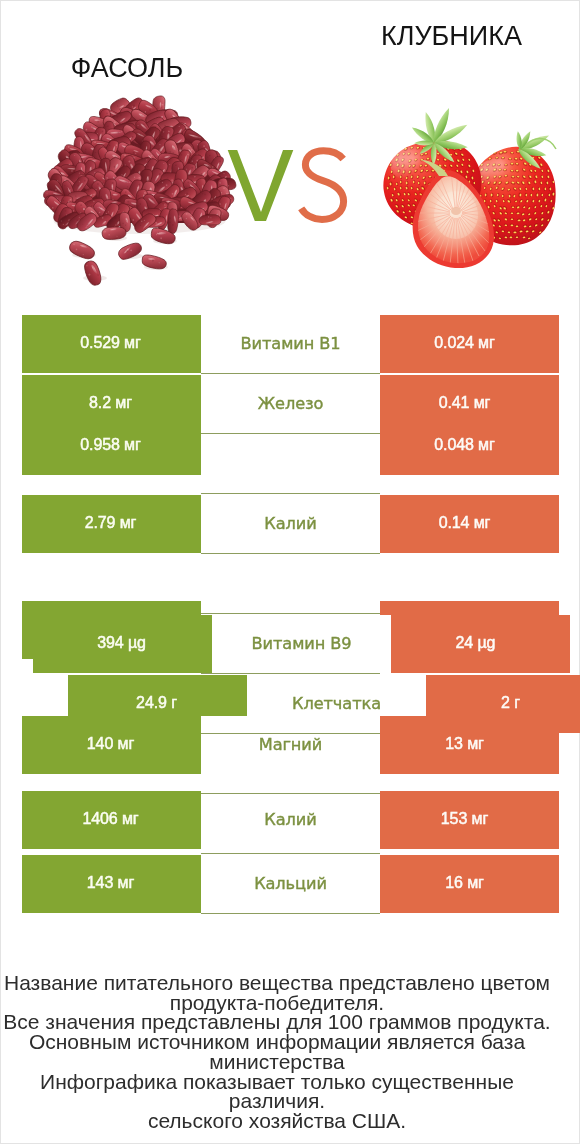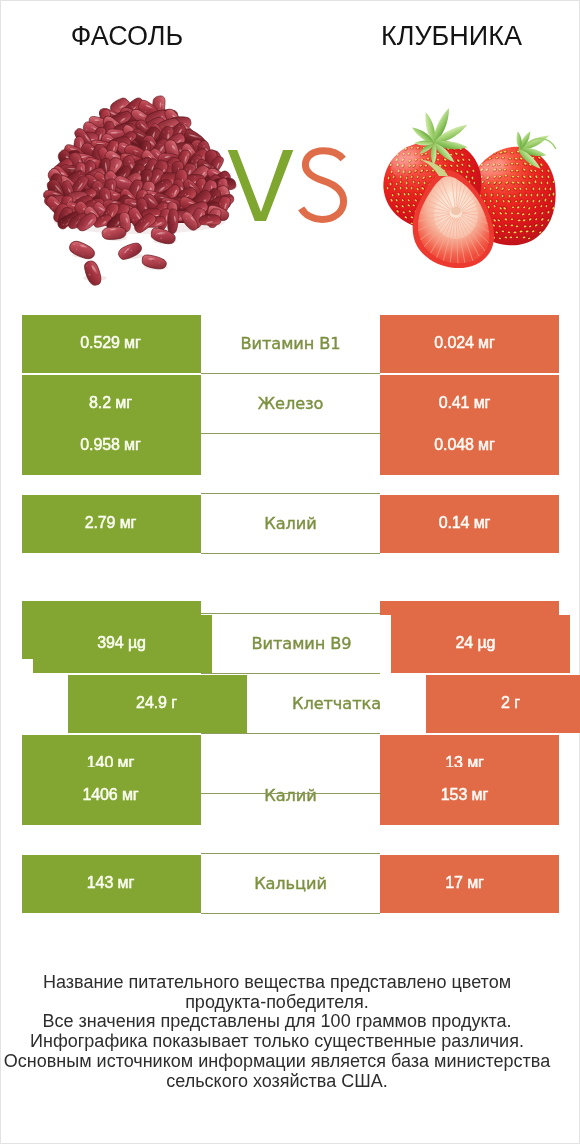--- a/index.html
+++ b/index.html
@@ -1,41 +1,41 @@
 <!DOCTYPE html>
 <html><head>
 <meta charset="utf-8">
 <style>
   html,body{margin:0;padding:0;background:#fff;}
   body{width:580px;height:1144px;font-family:"Liberation Sans",sans-serif;overflow:hidden;}
   .page{position:relative;width:580px;height:1144px;box-sizing:border-box;
         border:1px solid #e3e3e3;background:#fff;}
   .ttl{position:absolute;top:22px;font-size:27px;line-height:27px;color:#141414;
        text-align:center;text-transform:uppercase;}
-  #t1{left:0;width:252px;}
+  #t1{left:0;width:252px;margin-top:32px;}
   #t2{left:325px;width:251px;}
   .vsart{position:absolute;left:0;top:0;width:580px;height:300px;z-index:3;
          pointer-events:none;}
   .imgL{position:absolute;left:39px;top:89px;width:200px;height:200px;z-index:2;}
   .imgR{position:absolute;left:371px;top:86px;width:203px;height:203px;z-index:2;}
   .imgL svg,.imgR svg{display:block;width:100%;height:100%;}
   .table{position:absolute;left:21px;top:314px;width:496px;height:598px;}
   .row{position:absolute;left:0;width:537px;height:58px;}
   .cell{position:absolute;top:0;height:58px;display:flex;align-items:center;
         justify-content:center;box-sizing:border-box;font-size:16px;font-weight:400;padding-bottom:2px;}
   .cL{left:0;width:179px;background:#83a632;color:#fbfdf2;
       -webkit-text-stroke:.5px #fbfdf2;letter-spacing:-.1px;padding-right:2px;}
   .cM{left:179px;width:179px;background:#fff;color:#7c9141;
       font-family:"DejaVu Sans",sans-serif;font-size:16.2px;
       -webkit-text-stroke:.4px #7c9141;letter-spacing:-.1px;}
   .mline{position:absolute;left:179px;width:179px;height:1px;background:#8d9d5e;}
   .cR{left:358px;width:179px;background:#e16b47;color:#fdfbf7;
       -webkit-text-stroke:.5px #fdfbf7;letter-spacing:-.1px;padding-right:10px;}
   .foot{position:absolute;left:0;top:972px;width:552px;text-align:center;
-        font-size:18px;line-height:19.7px;color:#2d2d2d;}
+        font-size:21px;line-height:19.7px;color:#2d2d2d;}
 </style>
 </head>
 <body>
 
 <div class="page">
 
   <div class="ttl" id="t1">Фасоль</div>
   <div class="ttl" id="t2">Клубника</div>
 
   <div class="imgL">
@@ -980,46 +980,47 @@
       <div class="row" style="top: 300px; margin-left: 11px;">
         <div class="cell cL">394 µg</div>
         <div class="cell cM">Витамин B9</div>
         <div class="cell cR">24 µg</div>
       </div>
       <div class="row" style="top: 360px; margin-left: 46px;">
         <div class="cell cL">24.9 г</div>
         <div class="cell cM">Клетчатка</div>
         <div class="cell cR">2 г</div>
       </div>
-      <div class="row" style="top: 420px;">
+      <div class="row" style="top: 401px;">
         <div class="cell cL">140 мг</div>
+        <div class="cell cM">Магний</div>
         <div class="cell cR">13 мг</div>
       </div>
-      <div class="row" style="top: 452px;">
+      <div class="row" style="top: 476px;">
         <div class="cell cL">1406 мг</div>
         <div class="cell cM">Калий</div>
         <div class="cell cR">153 мг</div>
       </div>
       <div class="row" style="top: 540px;">
         <div class="cell cL">143 мг</div>
         <div class="cell cM">Кальций</div>
-        <div class="cell cR">17 мг</div>
+        <div class="cell cR">16 мг</div>
       </div>
       <div class="mline" style="top: 58px;"></div>
       <div class="mline" style="top: 118px;"></div>
       <div class="mline" style="top: 178px;"></div>
       <div class="mline" style="top: 238px;"></div>
       <div class="mline" style="top: 298px;"></div>
       <div class="mline" style="top: 358px;"></div>
       <div class="mline" style="top: 418px;"></div>
       <div class="mline" style="top: 478px;"></div>
       <div class="mline" style="top: 538px;"></div>
       <div class="mline" style="top: 598px;"></div>
     </div>
   <div class="foot" id="ft">
       <div>Название питательного вещества представлено цветом</div>
       <div>продукта-победителя.</div>
       <div>Все значения представлены для 100 граммов продукта.</div>
+      <div>Основным источником информации является база министерства</div>
       <div>Инфографика показывает только существенные различия.</div>
-      <div>Основным источником информации является база министерства</div>
       <div>сельского хозяйства США.</div>
     </div>
 </div>
 
 </body></html>

